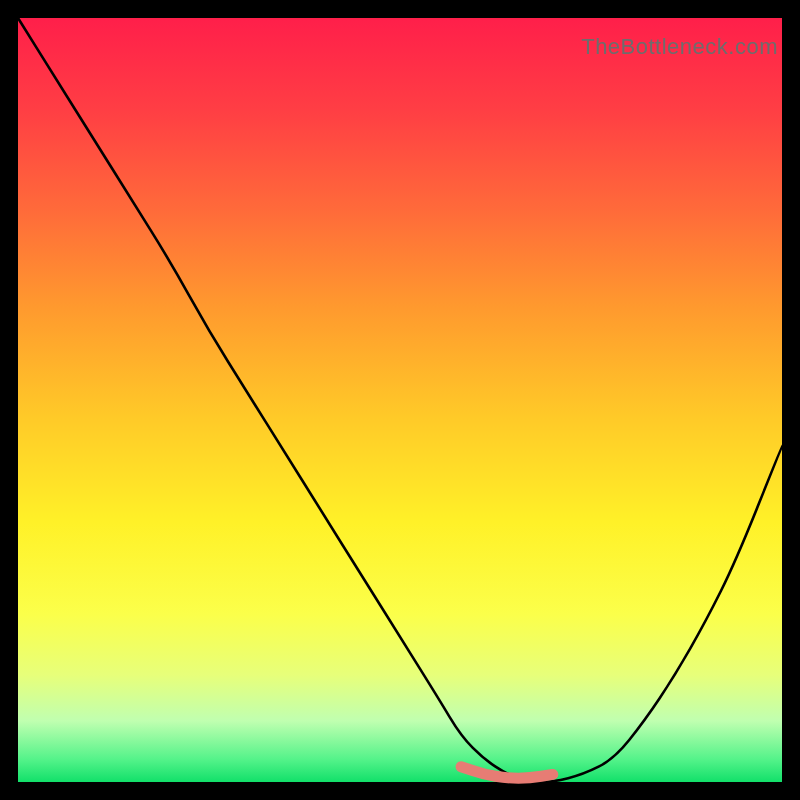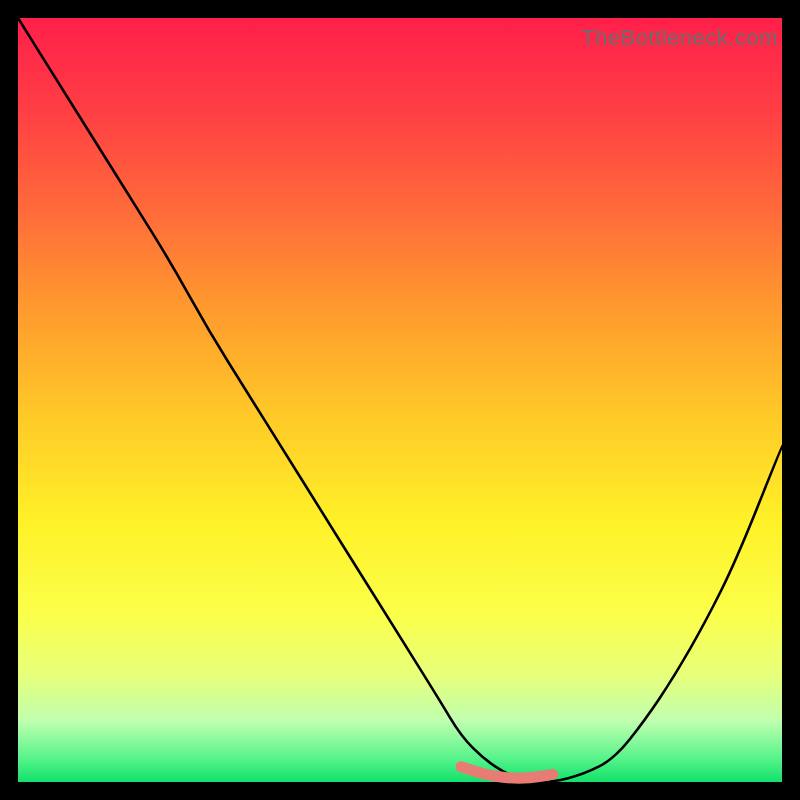--- a/index.html
+++ b/index.html
@@ -34,21 +34,21 @@
       #fff128 66%,
       #fbff4a 78%,
       #e7ff7a 86%,
       #c0ffb0 92%,
       #55f38a 97%,
       #12e06a 100%
     );
   }
   .watermark {
     position: absolute;
-    top: 7px;
+    top: 16px;
     right: 4px;
     color: #6d6d6d;
     font-size: 22px;
     letter-spacing: 0.5px;
   }
   svg.curves {
     position: absolute;
     left: 0;
     top: 0;
     width: 764px;

